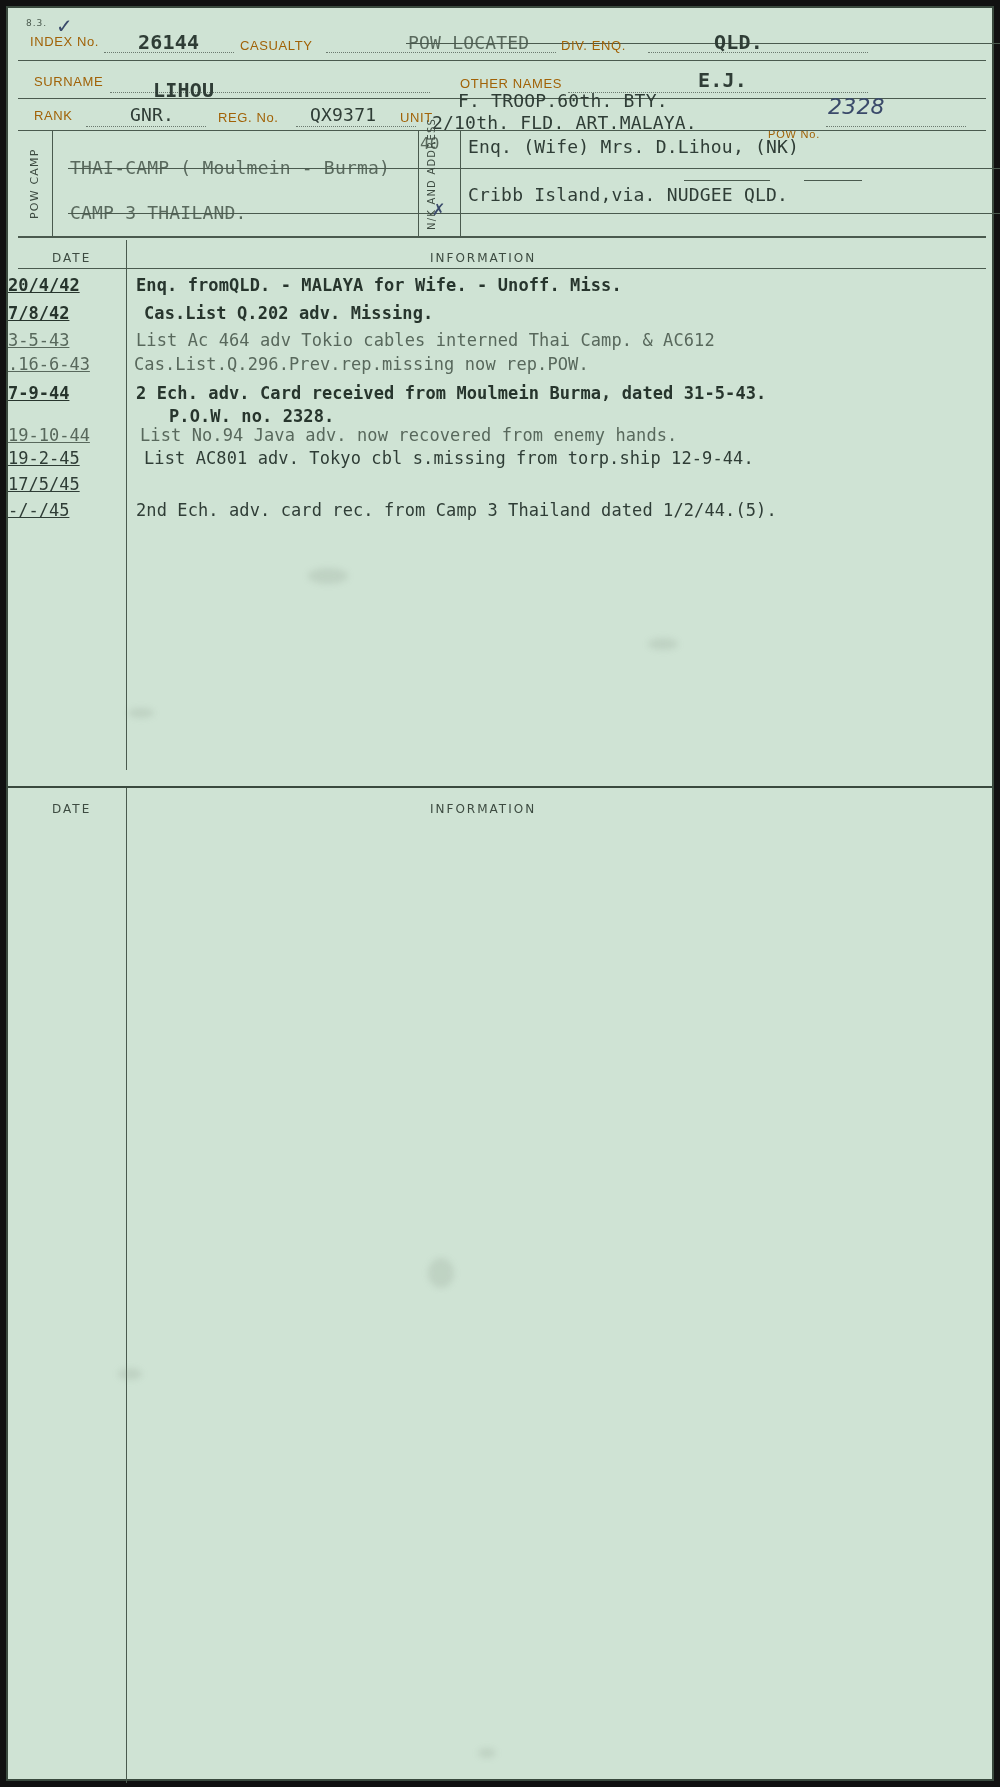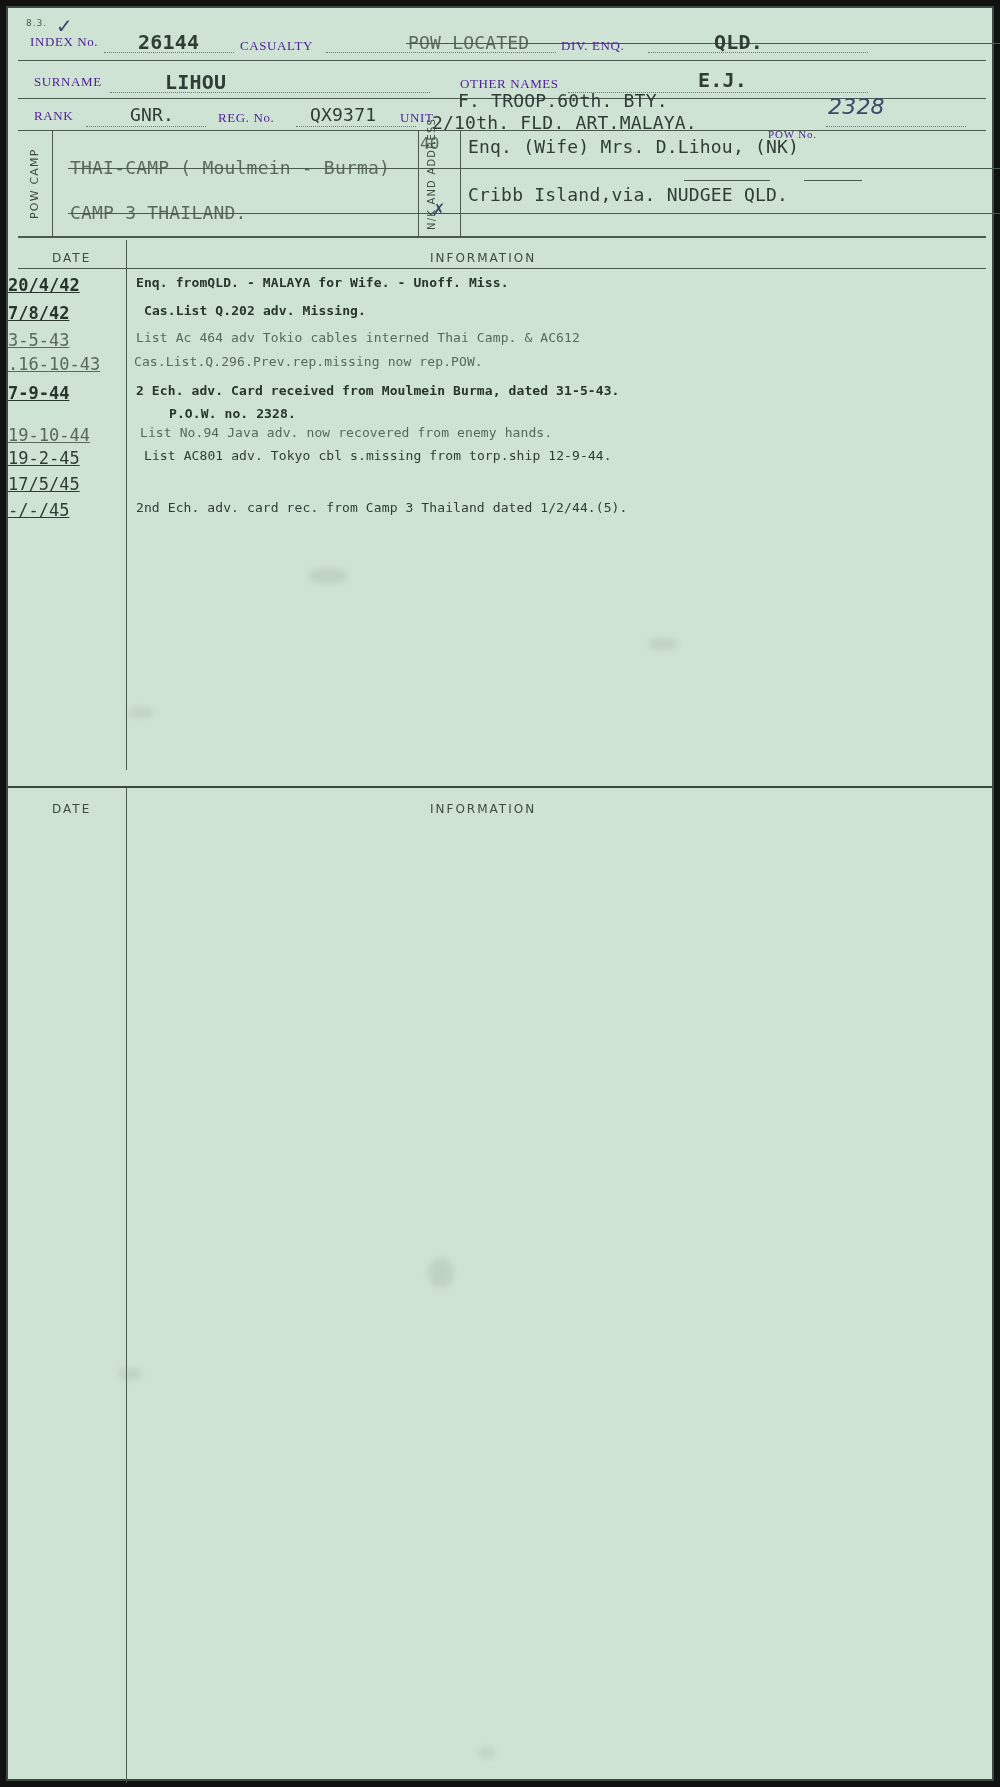--- a/index.html
+++ b/index.html
@@ -35,24 +35,24 @@
     left: 6px;
     top: 786px;
     width: 988px;
     height: 995px;
     border: 2px solid #3a4a3e;
   }
 
   
   .lbl {
     position: absolute;
-    font-family: Liberation Serif, serif;
+    font-family: Liberation Sans, sans-serif;
     font-size: 13px;
     letter-spacing: 0.6px;
-    color: #4c1d95;
+    color: #a16207;
     white-space: nowrap;
   }
   .lbl.sm {
     font-size: 11px;
     letter-spacing: 0.8px;
   }
   .hw {
     position: absolute;
     font-family: "DejaVu Sans Mono", monospace;
     font-size: 18px;
@@ -124,21 +124,21 @@
     position: absolute;
     font-family: "DejaVu Sans Mono", monospace;
     font-size: 17px;
     color: #2f3d36;
     white-space: nowrap;
     text-decoration: underline;
   }
   .row-text {
     position: absolute;
     font-family: "DejaVu Sans Mono", monospace;
-    font-size: 13px;
+    font-size: 17px;
     color: #2f3d36;
     white-space: nowrap;
     letter-spacing: 0.1px;
   }
   .row-date.bold, .row-text.bold {
     font-weight: bold;
     color: #27352d;
   }
   .row-date.light, .row-text.light {
     color: #58685c;
@@ -178,21 +178,21 @@
     <div class="hw faint strike" style="left:400px; top:24px;">POW LOCATED</div>
 
     <div class="lbl" style="left:553px; top:30px;">DIV. ENQ.</div>
     <div class="dots" style="left:640px; top:44px; width:220px;"></div>
     <div class="hw big" style="left:706px; top:22px;">QLD.</div>
 
     <div class="rule" style="left:10px; top:52px; width:968px; height:1px;"></div>
 
     <div class="lbl" style="left:26px; top:66px;">SURNAME</div>
     <div class="dots" style="left:102px; top:84px; width:320px;"></div>
-    <div class="hw big" style="left:145px; top:62px;margin-left:12px;">LIHOU</div>
+    <div class="hw big" style="left:145px; top:70px;">LIHOU</div>
 
     <div class="lbl" style="left:452px; top:68px;">OTHER NAMES</div>
     <div class="dots" style="left:560px; top:84px; width:300px;"></div>
     <div class="hw big" style="left:690px; top:60px;">E.J.</div>
 
     <div class="rule" style="left:10px; top:90px; width:968px; height:1px;"></div>
 
     <div class="lbl" style="left:26px; top:100px;">RANK</div>
     <div class="dots" style="left:78px; top:118px; width:120px;"></div>
     <div class="hw" style="left:122px; top:96px;">GNR.</div>
@@ -237,21 +237,21 @@
 
     <div class="row-date bold" style="left:0px;  top:267px; width:112px;">20/4/42</div>
     <div class="row-text bold" style="left:128px; top:267px;">Enq. fromQLD. - MALAYA for Wife. - Unoff.  Miss.</div>
 
     <div class="row-date bold" style="left:0px;  top:295px; width:112px;">7/8/42</div>
     <div class="row-text bold" style="left:136px; top:295px;">Cas.List Q.202 adv. Missing.</div>
 
     <div class="row-date light" style="left:0px;  top:322px; width:112px;">3-5-43</div>
     <div class="row-text light" style="left:128px; top:322px;">List Ac  464 adv Tokio cables interned Thai Camp. &amp; AC612</div>
 
-    <div class="row-date light" style="left:0px;  top:346px; width:112px;">.16-10-43</div>
+    <div class="row-date light" style="left:0px;  top:346px; width:112px;">.16-6-43</div>
     <div class="row-text light" style="left:126px; top:346px;">Cas.List.Q.296.Prev.rep.missing now rep.POW.</div>
 
     <div class="row-date bold" style="left:0px;  top:375px; width:112px;">7-9-44</div>
     <div class="row-text bold" style="left:128px; top:375px;">2 Ech. adv. Card received from Moulmein Burma, dated 31-5-43.</div>
 
     <div class="row-text bold" style="left:128px; top:398px;margin-left:33px;">P.O.W. no. 2328.</div>
 
     <div class="row-date light" style="left:0px;  top:417px; width:112px;">19-10-44</div>
     <div class="row-text light" style="left:132px; top:417px;">List No.94 Java adv. now recovered from enemy hands.</div>
 

